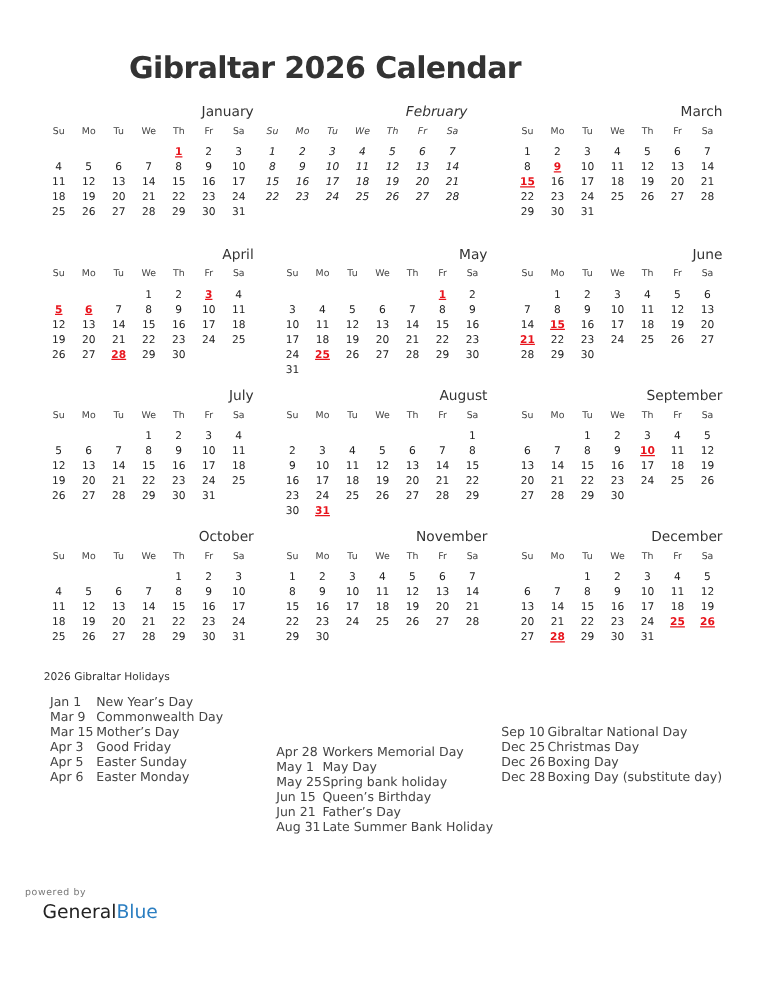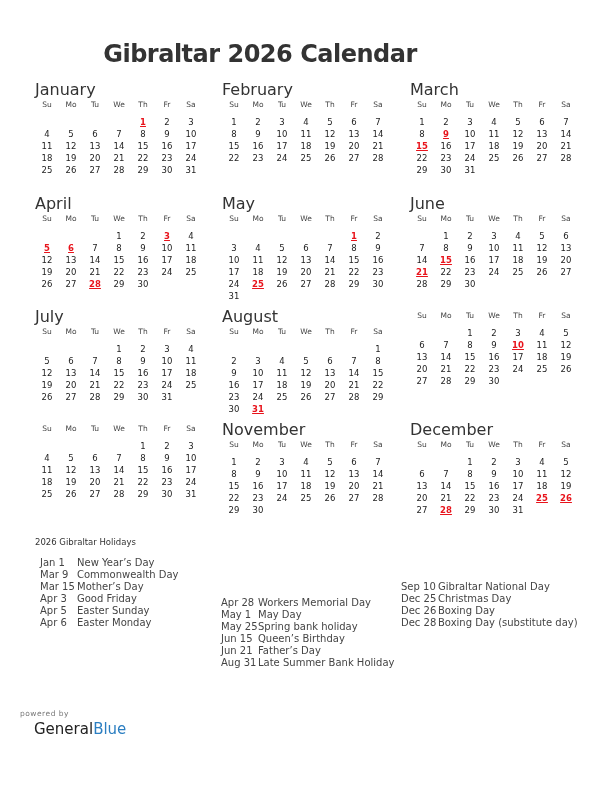--- a/index.html
+++ b/index.html
@@ -1,21 +1,21 @@
 <!DOCTYPE html>
 <html><head>
 <meta charset="utf-8">
 <style>
   html, body { margin: 0; padding: 0; background: #ffffff; }
   body { width: 612px; height: 792px; position: relative; overflow: hidden;
          font-family: "DejaVu Sans", "Liberation Sans", sans-serif; color: #222; }
   .title { position: absolute; top: 40px; left: 0; width: 520px; text-align: center;
            font-family: "DejaVu Sans", sans-serif; font-weight: bold; font-size: 24px; color: #333333; letter-spacing: -0.5px; }
   .month { position: absolute; width: 168px; }
-  .month-name { text-align: left; font-size: 16px; color: #333; height: 16px; line-height: 16px; }
+  .month-name { text-align: right; font-size: 11px; color: #333; height: 16px; line-height: 16px; }
   .grid { display: grid; grid-template-columns: repeat(7, 24px); }
   .dow { text-align: center; font-size: 7.5px; color: #444; height: 14px; line-height: 14px; margin-bottom: 4px; }
   .day { text-align: center; font-size: 8.5px; color: #222; height: 12px; line-height: 12px; }
   .day.hol { color: #e8141c; font-weight: bold; text-decoration: underline; text-underline-offset: 1px; }
   .hol-title { position: absolute; left: 35px; top: 537px; font-size: 8.5px; color: #333; }
   .hol-col { position: absolute; font-size: 10px; color: #444; }
   .hol-row { height: 12px; line-height: 12px; white-space: nowrap; }
   .hol-date { display: inline-block; width: 37px; }
   .powered { position: absolute; left: 20px; top: 709px; font-size: 7.5px; color: #777; letter-spacing: 0.5px; }
   .brand { position: absolute; left: 34px; top: 720px; font-size: 15px; }
@@ -68,21 +68,21 @@
         <div class="day">24</div>
         <div class="day">25</div>
         <div class="day">26</div>
         <div class="day">27</div>
         <div class="day">28</div>
         <div class="day">29</div>
         <div class="day">30</div>
         <div class="day">31</div>
       </div>
     </div>
-    <div class="month" style="left: 222px; top: 82px;">
+    <div class="month" style="left: 206px; top: 82px; font-style: italic;">
       <div class="month-name">February</div>
       <div class="grid">
         <div class="dow">Su</div>
         <div class="dow">Mo</div>
         <div class="dow">Tu</div>
         <div class="dow">We</div>
         <div class="dow">Th</div>
         <div class="dow">Fr</div>
         <div class="dow">Sa</div>
         <div class="day">1</div>
@@ -383,20 +383,21 @@
         <div class="day">25</div>
         <div class="day">26</div>
         <div class="day">27</div>
         <div class="day">28</div>
         <div class="day">29</div>
         <div class="day">30</div>
         <div class="day hol">31</div>
       </div>
     </div>
     <div class="month" style="left: 410px; top: 309px;">
+      <div class="month-name">September</div>
       <div class="grid">
         <div class="dow">Su</div>
         <div class="dow">Mo</div>
         <div class="dow">Tu</div>
         <div class="dow">We</div>
         <div class="dow">Th</div>
         <div class="dow">Fr</div>
         <div class="dow">Sa</div>
         <div class="day"></div>
         <div class="day"></div>
@@ -426,20 +427,21 @@
         <div class="day">24</div>
         <div class="day">25</div>
         <div class="day">26</div>
         <div class="day">27</div>
         <div class="day">28</div>
         <div class="day">29</div>
         <div class="day">30</div>
       </div>
     </div>
     <div class="month" style="left: 35px; top: 422px;">
+      <div class="month-name">October</div>
       <div class="grid">
         <div class="dow">Su</div>
         <div class="dow">Mo</div>
         <div class="dow">Tu</div>
         <div class="dow">We</div>
         <div class="dow">Th</div>
         <div class="dow">Fr</div>
         <div class="dow">Sa</div>
         <div class="day"></div>
         <div class="day"></div>

